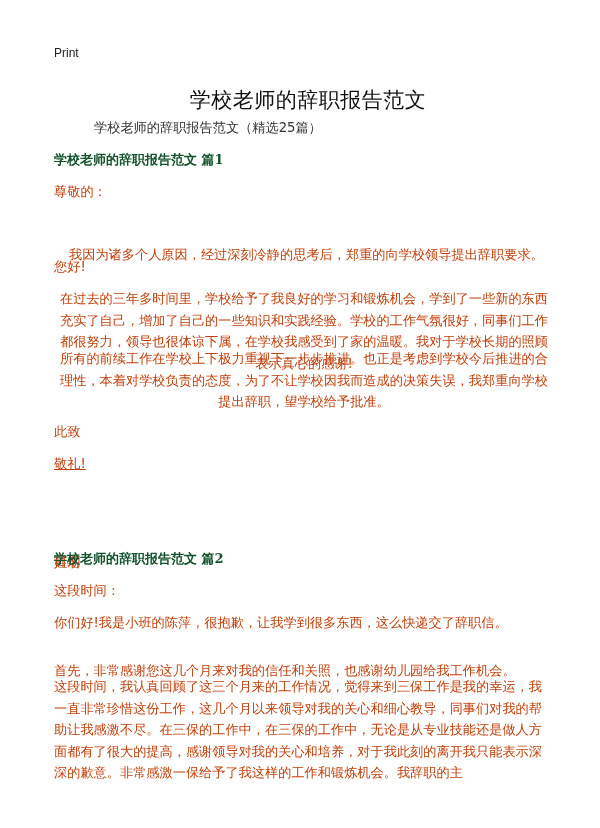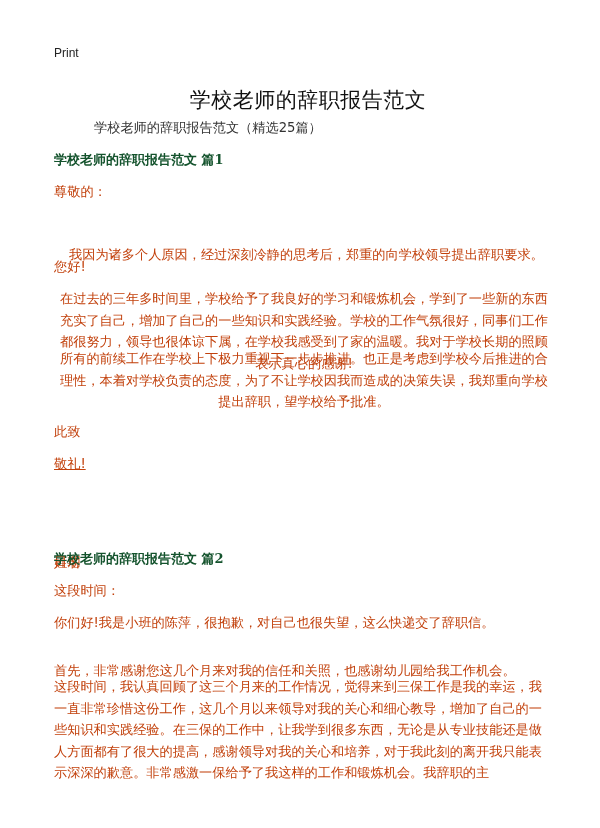--- a/index.html
+++ b/index.html
@@ -76,17 +76,17 @@
   <p class="block" style="top:244px;margin-left:15px;">我因为诸多个人原因，经过深刻冷静的思考后，郑重的向学校领导提出辞职要求。</p>
   <p class="block" style="top:288px;text-align:center;">在过去的三年多时间里，学校给予了我良好的学习和锻炼机会，学到了一些新的东西充实了自己，增加了自己的一些知识和实践经验。学校的工作气氛很好，同事们工作都很努力，领导也很体谅下属，在学校我感受到了家的温暖。我对于学校长期的照顾表示真心的感谢!</p>
   <p class="block" style="top:348px;text-align:center;">所有的前续工作在学校上下极力重视下一步步推进。也正是考虑到学校今后推进的合理性，本着对学校负责的态度，为了不让学校因我而造成的决策失误，我郑重向学校提出辞职，望学校给予批准。</p>
   <p class="block" style="top:421px;">此致</p>
   <p class="block" style="top:453px;text-decoration:underline;">敬礼!</p>
   <p class="block" style="top:508px;margin-top:44px;">姓名</p>
   <p class="block" style="top:516px;margin-top:35px;">日期</p>
 
   <p class="block section-heading" style="top:548px;">学校老师的辞职报告范文 篇2</p>
   <p class="block" style="top:580px;">这段时间：</p>
-  <p class="block" style="top:612px;">你们好!我是小班的陈萍，很抱歉，对自己也很失望，这么快递交了辞职信。</p>
+  <p class="block" style="top:612px;">你们好!我是小班的陈萍，很抱歉，让我学到很多东西，这么快递交了辞职信。</p>
   <p class="block" style="top:660px;">首先，非常感谢您这几个月来对我的信任和关照，也感谢幼儿园给我工作机会。</p>
-  <p class="block" style="top:676px;">这段时间，我认真回顾了这三个月来的工作情况，觉得来到三保工作是我的幸运，我一直非常珍惜这份工作，这几个月以来领导对我的关心和细心教导，增加了自己的一些知识和实践经验。在三保的工作中，让我学到很多东西，无论是从专业技能还是做人方面都有了很大的提高，感谢领导对我的关心和培养，对于我此刻的离开我只能表示深深的歉意。非常感激一保给予了我这样的工作和锻炼机会。我辞职的主</p>
+  <p class="block" style="top:676px;">这段时间，我认真回顾了这三个月来的工作情况，觉得来到三保工作是我的幸运，我一直非常珍惜这份工作，这几个月以来领导对我的关心和细心教导，同事们对我的帮助让我感激不尽。在三保的工作中，在三保的工作中，无论是从专业技能还是做人方面都有了很大的提高，感谢领导对我的关心和培养，对于我此刻的离开我只能表示深深的歉意。非常感激一保给予了我这样的工作和锻炼机会。我辞职的主</p>
 
 </div>
 
 </body></html>

